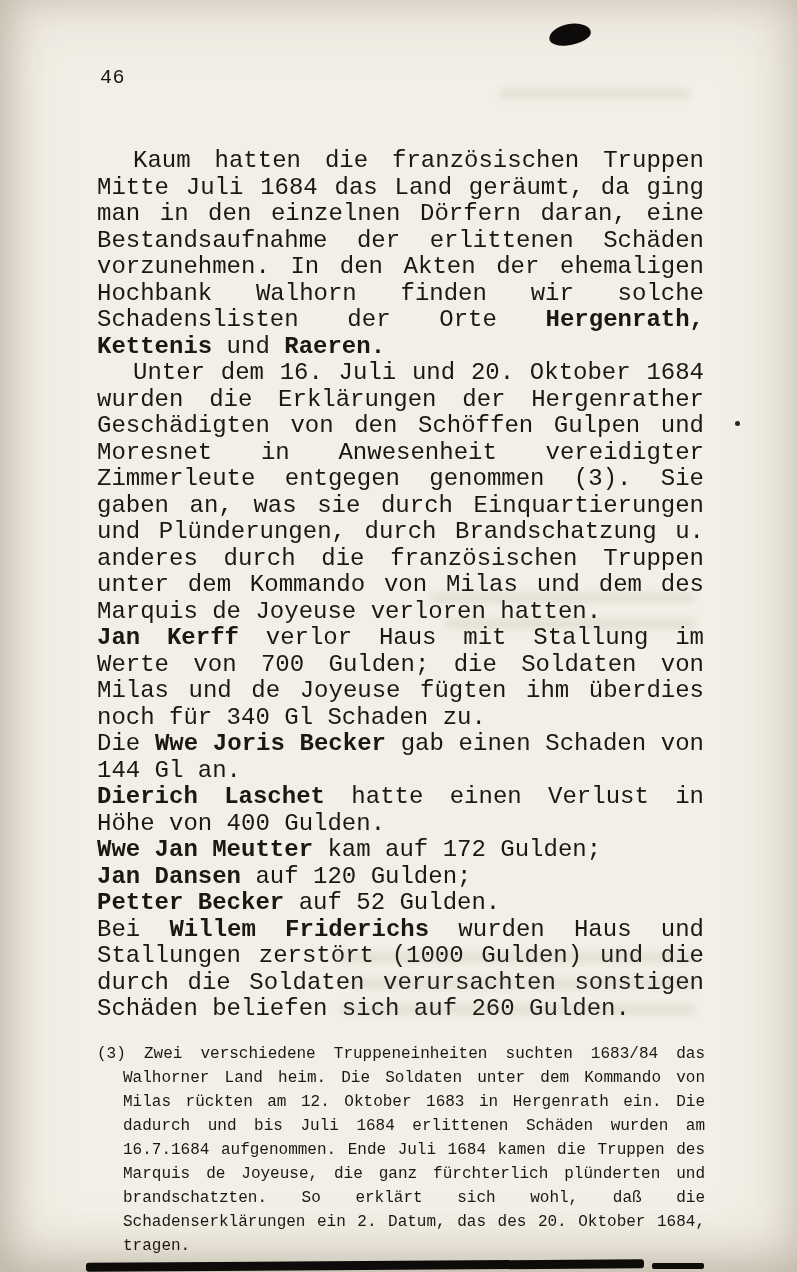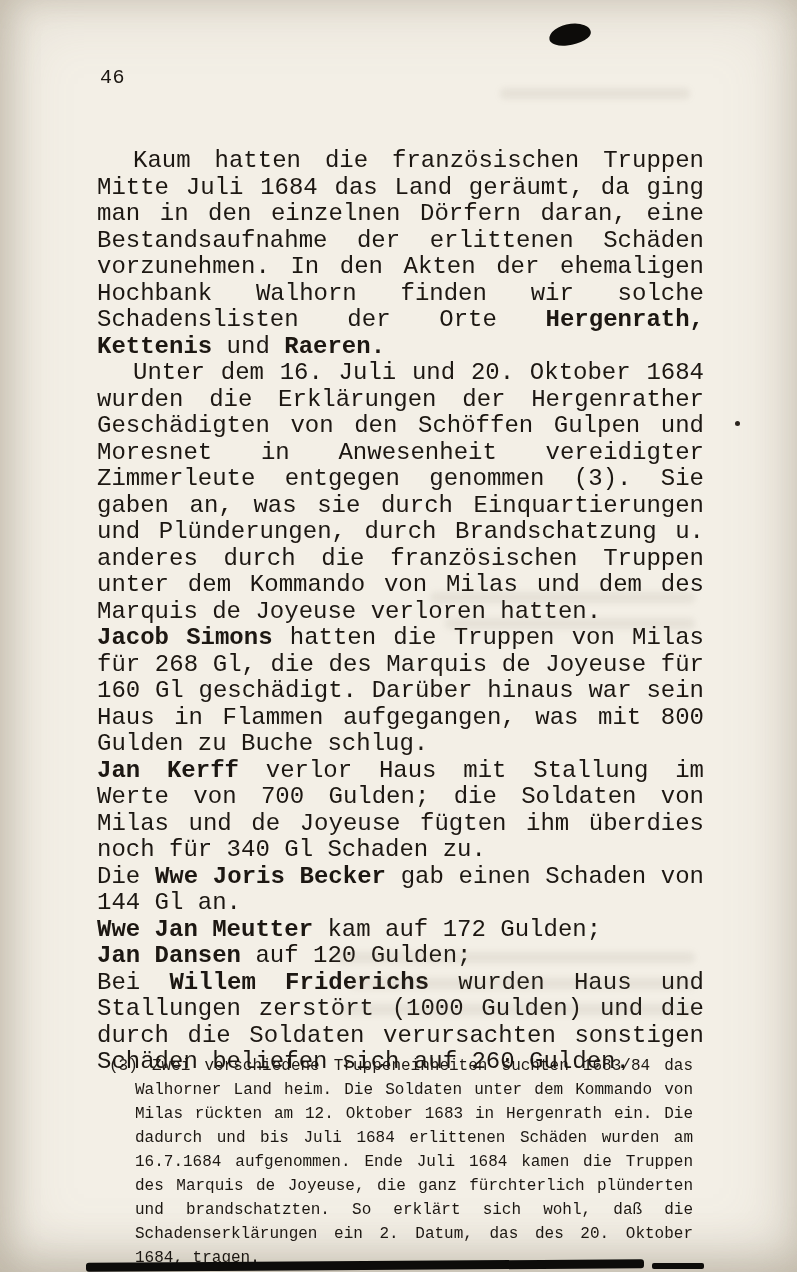--- a/index.html
+++ b/index.html
@@ -61,21 +61,21 @@
     left: 97px;
     top: 1042px;
     width: 608px;
     font-size: 16px;
     line-height: 24px;
     text-align: justify;
     hyphens: auto;
     -webkit-hyphens: auto;
   }
   .footnote p {
-    margin: 12px;
+    margin: 0;
     padding-left: 26px;
     text-indent: -26px;
   }
   
   .artifact {
     position: absolute;
     background: #0d0c0a;
     pointer-events: none;
   }
   .blot-top {
@@ -127,25 +127,26 @@
 </head>
 <body>
 
 <div class="scan-page">
 
   <div class="page-number">46</div>
 
   <div class="body-text">
       <p class="indent"><span>Kaum hatten die französischen Truppen Mitte Juli 1684 das Land geräumt, da ging man in den einzelnen Dörfern daran, eine Bestandsaufnahme der erlittenen Schäden vorzunehmen. In den Akten der ehemaligen Hochbank Walhorn finden wir solche Schadenslisten der Orte </span><b>Hergenrath, Kettenis</b><span> und </span><b>Raeren.</b></p>
       <p class="indent"><span>Unter dem 16. Juli und 20. Oktober 1684 wurden die Erklärungen der Hergenrather Geschädigten von den Schöffen Gulpen und Moresnet in Anwesenheit vereidigter Zimmerleute entgegen genommen (3). Sie gaben an, was sie durch Einquartierungen und Plünderungen, durch Brandschatzung u. anderes durch die französischen Truppen unter dem Kommando von Milas und dem des Marquis de Joyeuse verloren hatten.</span></p>
-      <p class=""><b>Jacob Simons</b><span> hatten die Truppen von Milas für 268 Gl, die des Marquis de Joyeuse für 160 Gl geschädigt. Darüber hinaus war sein Haus in Flammen aufgegangen, was mit 800 Gulden zu Buche schlug.</span></p>
       <p class=""><b>Jan Kerff</b><span> verlor Haus mit Stallung im Werte von 700 Gulden; die Soldaten von Milas und de Joyeuse fügten ihm überdies noch für 340 Gl Schaden zu.</span></p>
       <p class=""><span>Die </span><b>Wwe Joris Becker</b><span> gab einen Schaden von 144 Gl an.</span></p>
+      <p class=""><b>Dierich Laschet</b><span> hatte einen Verlust in Höhe von 400 Gulden.</span></p>
       <p class=""><b>Wwe Jan Meutter</b><span> kam auf 172 Gulden;</span></p>
       <p class=""><b>Jan Dansen</b><span> auf 120 Gulden;</span></p>
+      <p class=""><b>Petter Becker</b><span> auf 52 Gulden.</span></p>
       <p class=""><span>Bei </span><b>Willem Friderichs</b><span> wurden Haus und Stallungen zerstört (1000 Gulden) und die durch die Soldaten verursachten sonstigen Schäden beliefen sich auf 260 Gulden.</span></p>
     </div>
 
   <div class="footnote">
     <p><span>(3)</span><span>&nbsp;</span><span>Zwei verschiedene Truppeneinheiten suchten 1683/84 das Walhorner Land heim. Die Soldaten unter dem Kommando von Milas rückten am 12. Oktober 1683 in Hergenrath ein. Die dadurch und bis Juli 1684 erlittenen Schäden wurden am 16.7.1684 aufgenommen. Ende Juli 1684 kamen die Truppen des Marquis de Joyeuse, die ganz fürchterlich plünderten und brandschatzten. So erklärt sich wohl, daß die Schadenserklärungen ein 2. Datum, das des 20. Oktober 1684, tragen.</span></p>
   </div>
 
   <div class="artifact blot-top"></div>
   <div class="artifact stray-dot"></div>
   <div class="artifact bottom-bar"></div>

